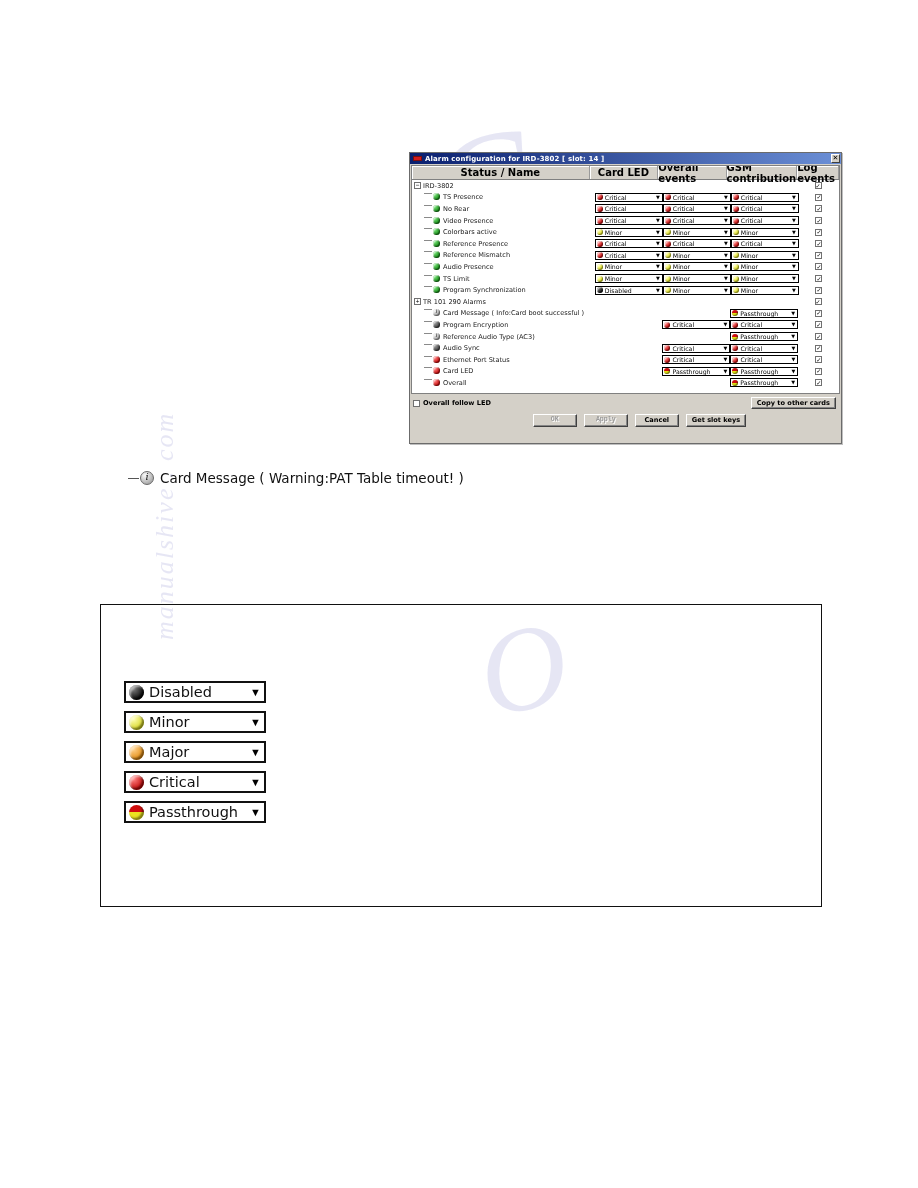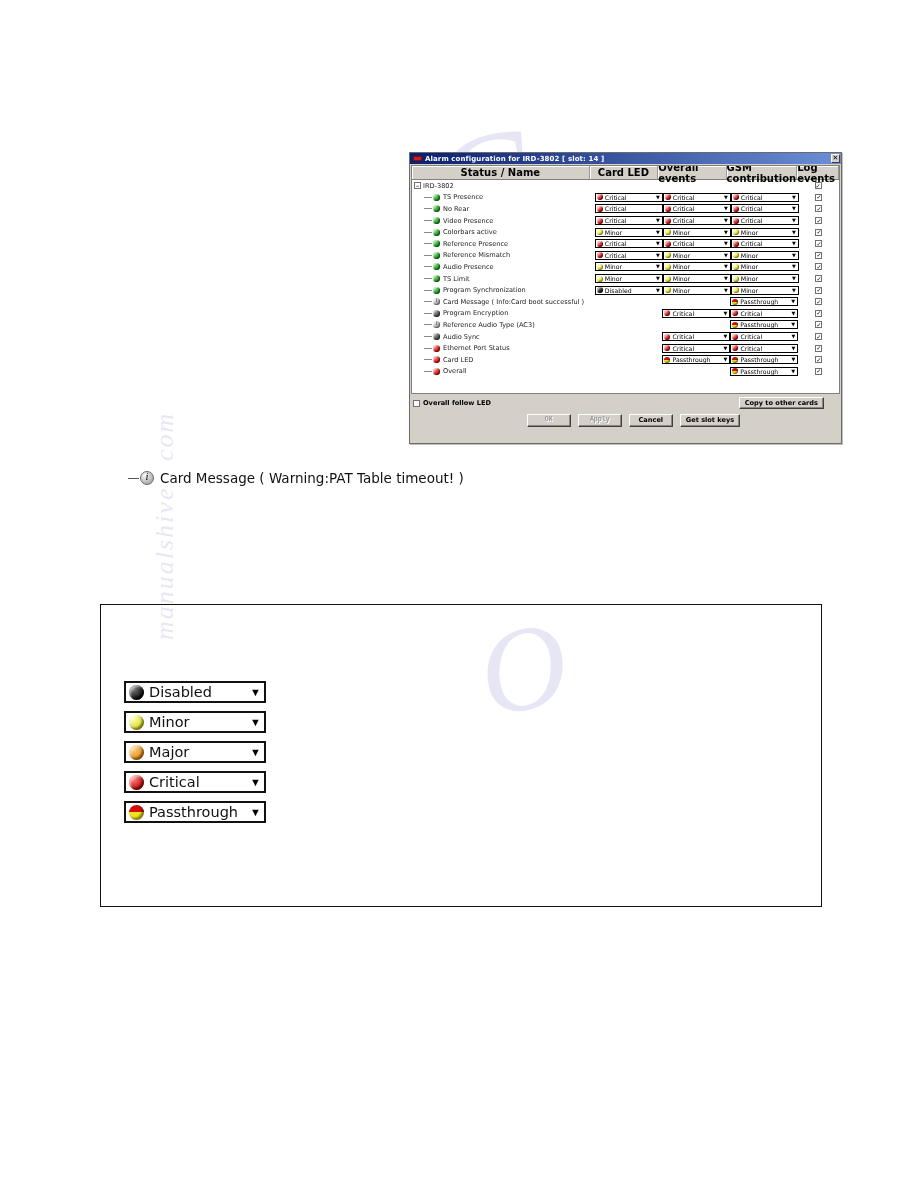--- a/index.html
+++ b/index.html
@@ -51,21 +51,21 @@
     font-family:"DejaVu Sans",sans-serif;
   }
   .c-name{width:187px;}
   .c-led{width:72px;}
   .c-overall{width:72px;}
   .c-gsm{width:72px;}
   .c-log{width:44px;border-right:none;}
 
   .rows{position:relative;}
   .row{display:flex;height:11.6px;align-items:center;}
-  .row .name{width:187px;display:flex;align-items:center;position:relative;
+  .row .name{width:187px;display:flex;position:relative;
              font-size:6.6px;color:#1a1a1a;font-family:"DejaVu Sans",sans-serif;
              white-space:nowrap;overflow:hidden;}
   .row .sel{width:72px;display:flex;align-items:center;justify-content:center;}
   .row .logc{width:44px;display:flex;align-items:center;justify-content:center;}
 
   
   .expander{width:7px;height:7px;border:1px solid #707070;background:#fff;
             display:inline-flex;align-items:center;justify-content:center;
             font-size:6px;line-height:1;color:#000;box-sizing:border-box;
             font-family:"DejaVu Sans Mono",monospace;margin-right:2px;flex:0 0 auto;}
@@ -100,21 +100,21 @@
   .combo .dot{width:6px;height:6px;margin-right:2px;}
   .combo .txt{flex:1 1 auto;white-space:nowrap;overflow:hidden;}
   .combo .arw{width:6px;text-align:center;font-size:5px;line-height:1;color:#000;}
   .combo.noarrow .arw{visibility:hidden;}
 
   .ck{width:7px;height:7px;border:1px solid #707070;background:#fff;
       box-sizing:border-box;display:flex;align-items:center;justify-content:center;
       font-size:6px;line-height:1;color:#000;font-family:"DejaVu Sans",sans-serif;}
 
   
-  .botbar{padding:2px 17px 0 3px;}
+  .botbar{padding:2px 5px 0 3px;}
   .botrow1{display:flex;align-items:center;justify-content:space-between;height:12px;}
   .followled{display:flex;align-items:center;font-size:6.6px;font-weight:bold;color:#000;
              font-family:"DejaVu Sans",sans-serif;}
   .followled .ck{margin-right:3px;}
   .btn{
     background:#d4d0c8;border:1px solid #fff;border-right-color:#404040;
     border-bottom-color:#404040;box-shadow:inset -1px -1px 0 #868686;
     font-size:6.6px;font-weight:bold;color:#000;padding:2px 5px;
     box-sizing:border-box;white-space:nowrap;font-family:"DejaVu Sans",sans-serif;
     line-height:1;
@@ -461,20 +461,32 @@
               <span class="arw">▼</span>
             </div>
           </div>
           <div class="sel">
             <div class="combo">
               <span class="dot yellow"></span>
               <span class="txt">Minor</span>
               <span class="arw">▼</span>
             </div>
           </div>
+          <div class="logc">
+            <span class="ck">✓</span>
+          </div>
+        </div>
+        <div class="row">
+          <div class="name indent0">
+            <span class="expander">+</span>
+            <span class="rowlabel">TR 101 290 Alarms</span>
+          </div>
+          <div class="sel"></div>
+          <div class="sel"></div>
+          <div class="sel"></div>
           <div class="logc">
             <span class="ck">✓</span>
           </div>
         </div>
         <div class="row">
           <div class="name indent1">
             <span class="elbow"></span>
             <span class="dot info"></span>
             <span class="rowlabel">Card Message ( Info:Card boot successful )</span>
           </div>

